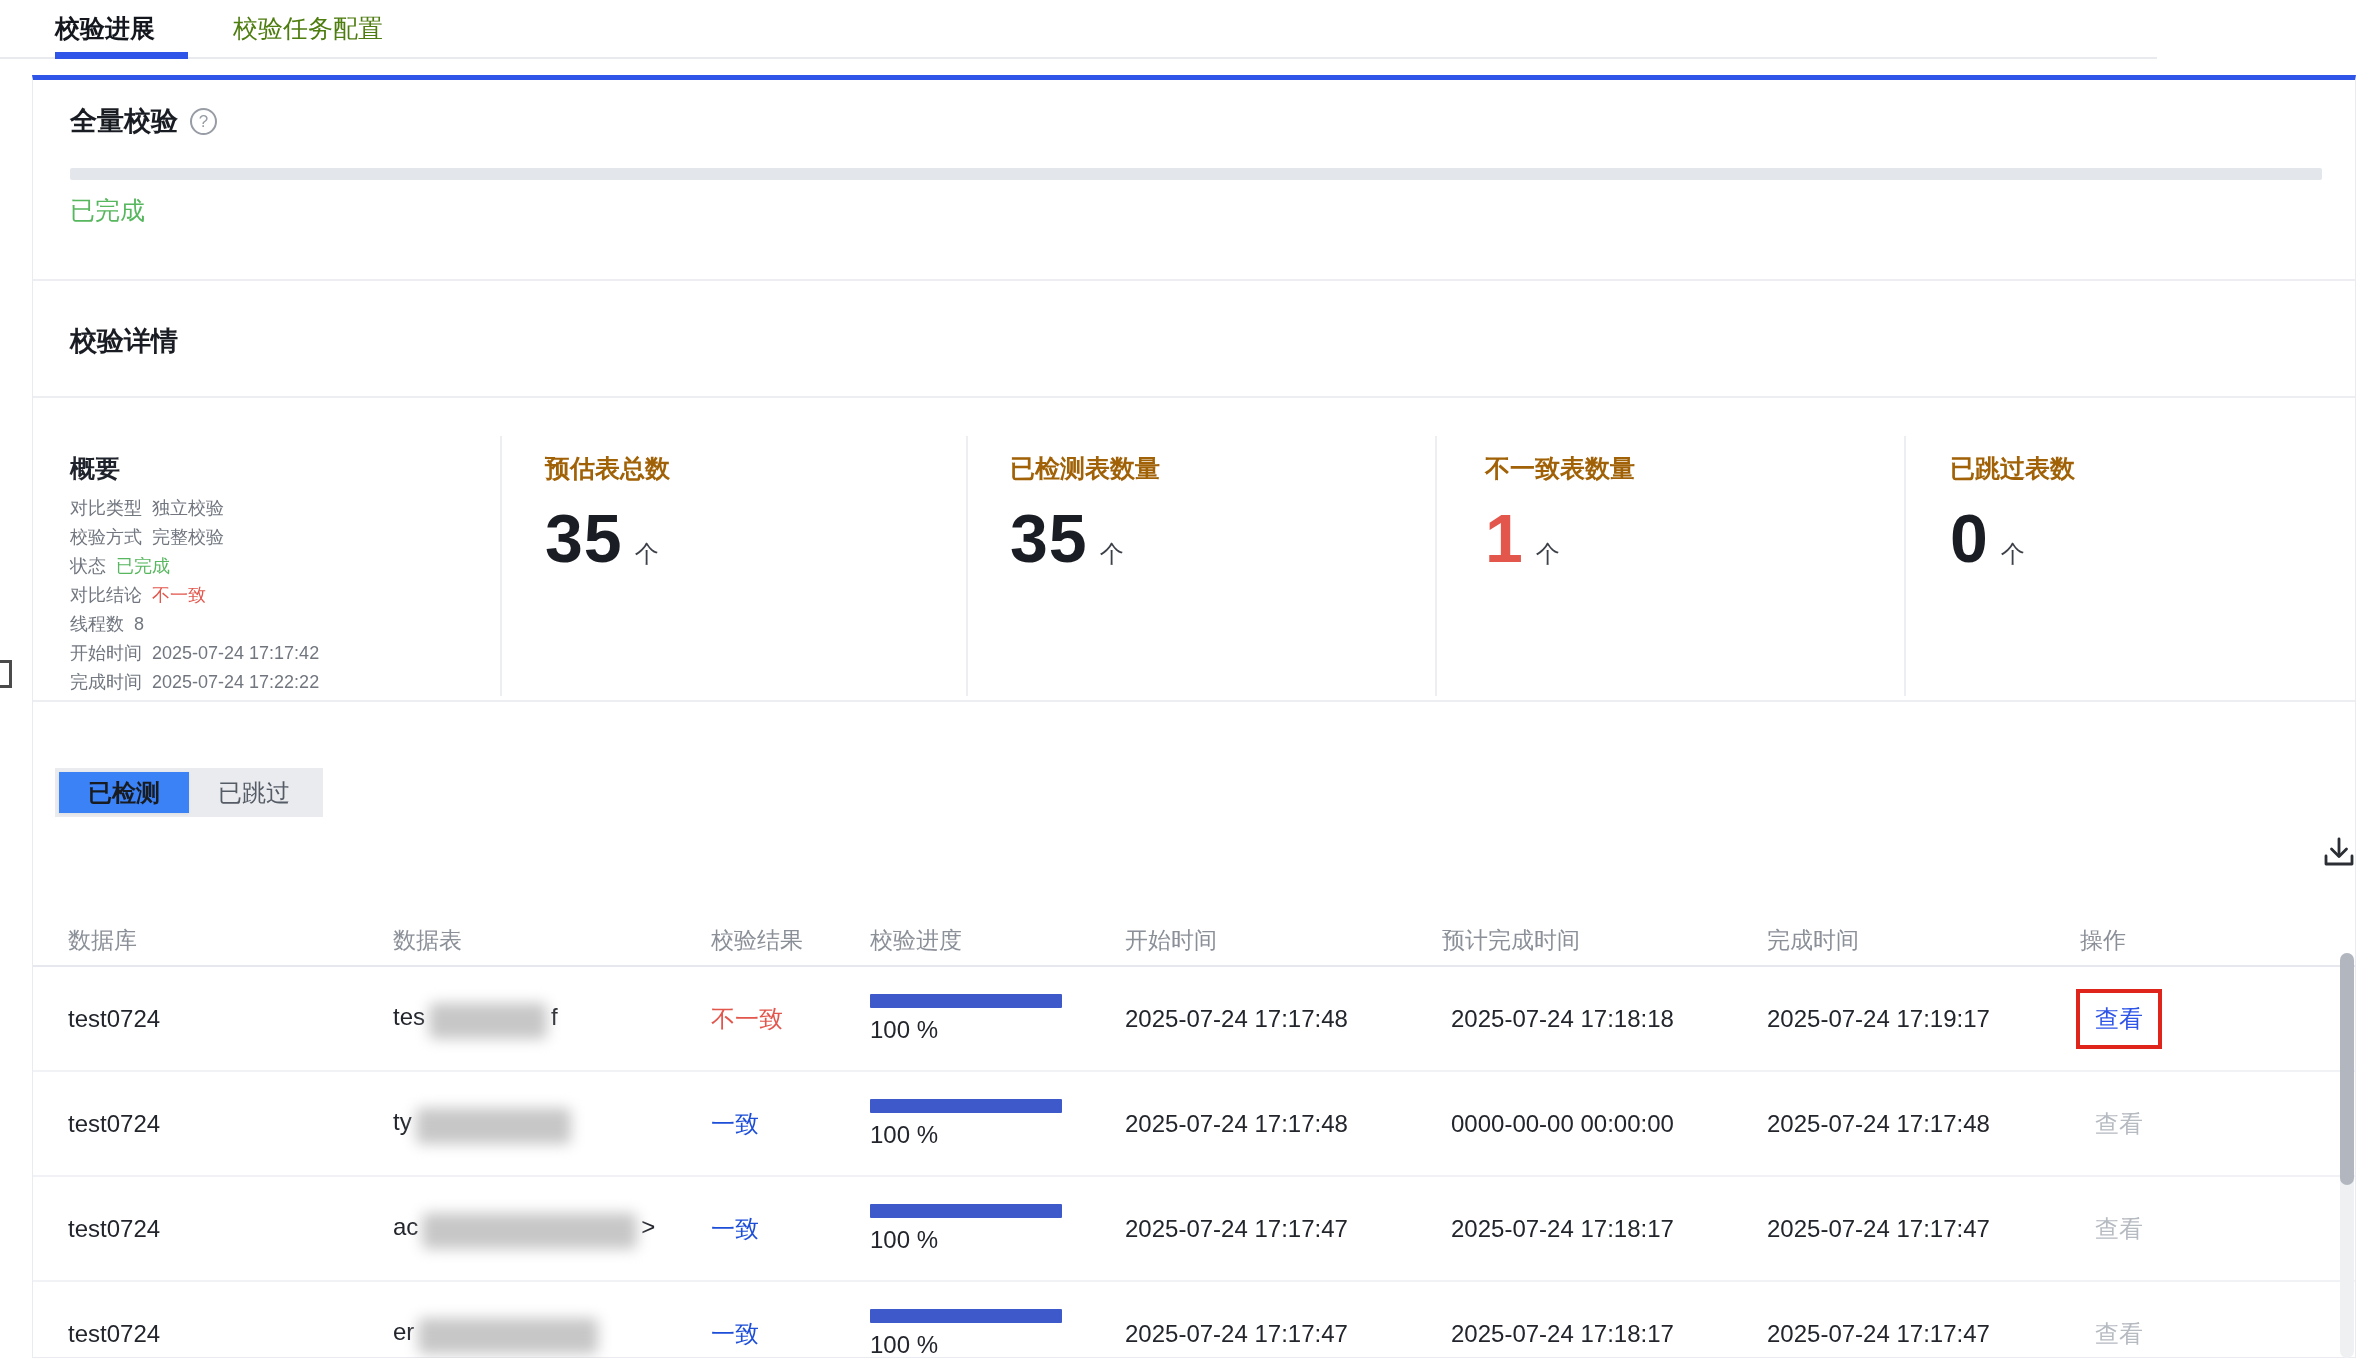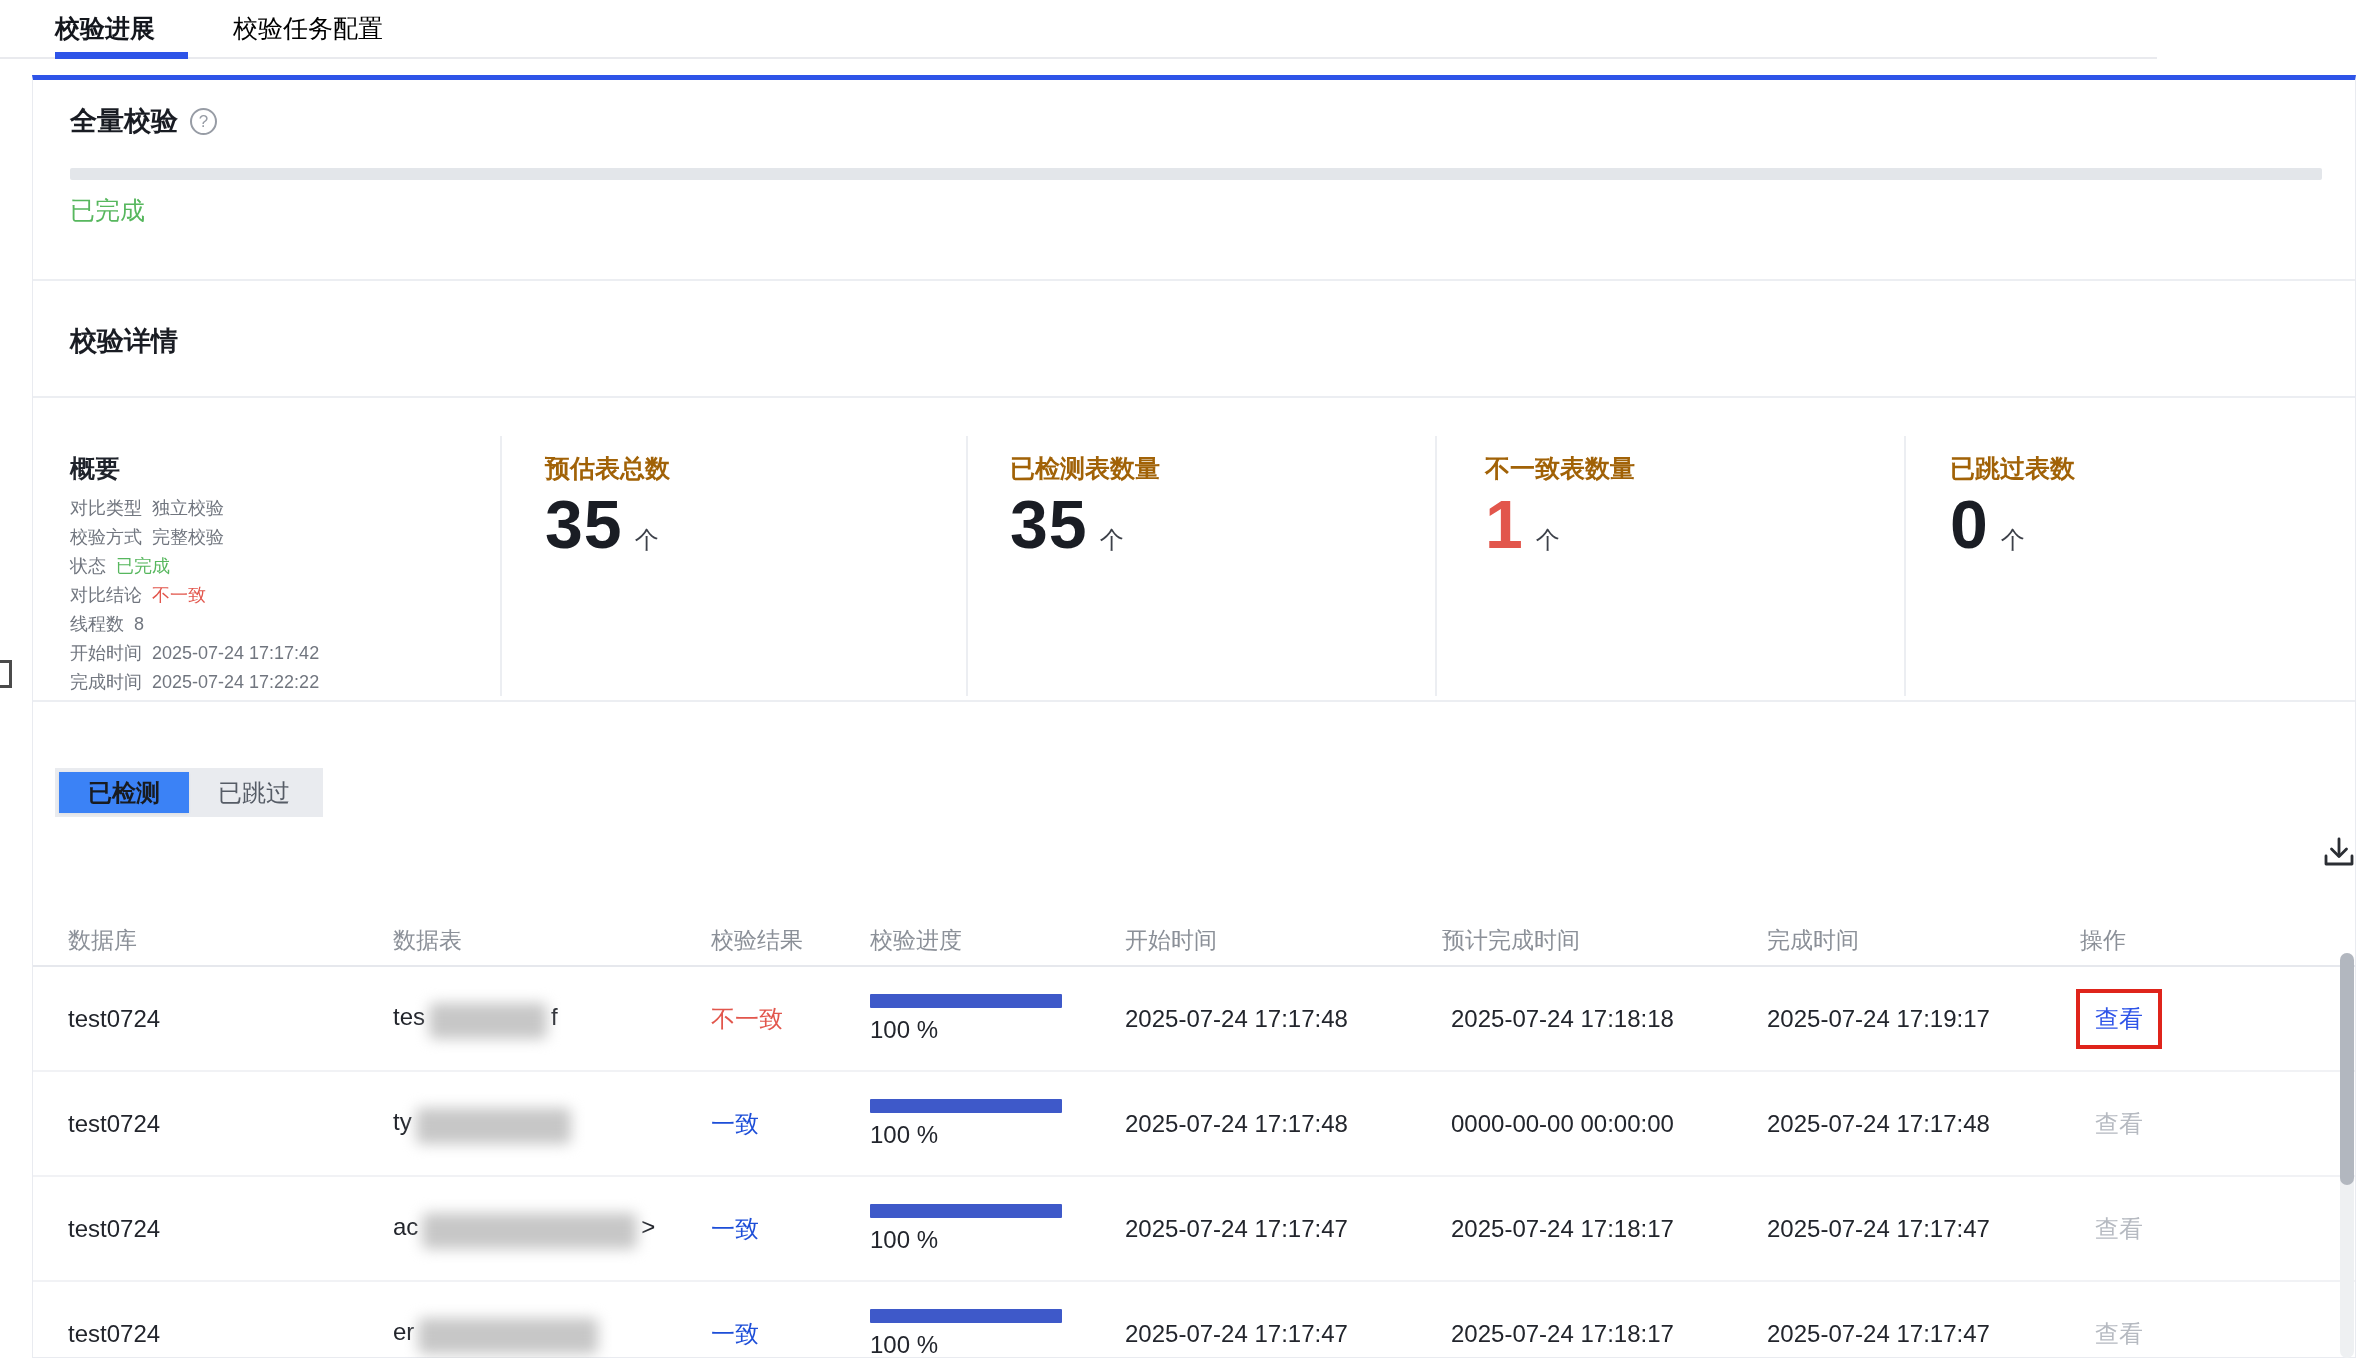--- a/index.html
+++ b/index.html
@@ -4,21 +4,21 @@
 <style>
   * { margin:0; padding:0; box-sizing:border-box; }
   html,body { background:#fff; }
   #screen {
     position:relative; width:2358px; height:1358px; overflow:hidden;
     background:#fff; font-family:"Liberation Sans","DejaVu Sans",sans-serif;
     color:#22252c;
   }
   
   .tabbar { position:absolute; left:0; top:0; width:2157px; height:59px; border-bottom:2px solid #e9eaee; background:#fff; }
-  .tab { position:absolute; top:12px; font-size:25px; color:#000000; cursor:pointer; }
+  .tab { position:absolute; top:12px; font-size:25px; color:#4d7c0f; cursor:pointer; }
   .tab-progress { left:55px; font-weight:bold; color:#14171d; }
   .tab-config { left:233px; }
   .tab-underline { position:absolute; left:55px; top:52px; width:133px; height:7px; background:#2e54e8; }
   
   .card { position:absolute; left:32px; top:75px; width:2324px; height:1283px; background:#fff; border:1px solid #e9ebf0; border-top:5px solid #2e54e8; }
   .sec-title { position:absolute; font-size:27px; font-weight:bold; color:#191c23; }
   .help-icon { display:inline-block; width:27px; height:27px; border:2px solid #979ca5; border-radius:50%;
     font-size:17px; line-height:23px; text-align:center; color:#979ca5; font-weight:normal; vertical-align:3px; margin-left:12px; cursor:pointer; }
   .overall-track { position:absolute; left:70px; top:168px; width:2252px; height:12px; background:#e3e6ea; border-radius:2px; }
   .overall-status { position:absolute; left:70px; top:194px; font-size:25px; color:#57b75e; }
@@ -27,21 +27,21 @@
   
   .summary-title { position:absolute; left:70px; top:452px; font-size:25px; font-weight:bold; color:#1f232b; }
   .summary-lines { position:absolute; left:70px; top:494px; font-size:18px; color:#71767f; line-height:29px; }
   .sum-line span { margin-right:10px; }
   .val-green { color:#57b75e; } .val-red { color:#e2564c; }
   .vdiv { position:absolute; top:436px; width:0; height:260px; border-left:2px solid #eceef2; }
   .vd1{left:500px;} .vd2{left:966px;} .vd3{left:1435px;} .vd4{left:1904px;}
   .stat { position:absolute; top:452px; width:420px; }
   .st1{left:545px;} .st2{left:1010px;} .st3{left:1485px;} .st4{left:1950px;}
   .stat-label { font-size:25px; font-weight:bold; color:#a16207; }
-  .stat-value { font-size:68px; font-weight:600; color:#1a1d24; letter-spacing:1px; }
+  .stat-value { margin-top:14px; font-size:68px; font-weight:600; color:#1a1d24; letter-spacing:1px; }
   .stat-value .unit { font-size:24px; font-weight:normal; color:#3c4049; margin-left:12px; }
   .stat-red { color:#e2564c; }
   
   .seg { position:absolute; left:55px; top:768px; height:49px; background:#e9ebef; display:flex; align-items:center; padding:4px; }
   .seg-btn { width:130px; height:41px; display:flex; align-items:center; justify-content:center; font-size:24px; color:#565c66; cursor:pointer; }
   .seg-btn.active { background:#3b82f6; font-weight:bold; color:#181b20; box-shadow:0 1px 3px rgba(0,0,0,.06); }
   .search-box { position:absolute; left:1426px; top:826px; width:886px; height:52px; border:2px solid #d9dde3; border-radius:2px; background:#fff; }
   .search-box input { position:absolute; left:0; top:0; width:100%; height:100%; border:none; outline:none; background:transparent;
     font-size:23px; color:#22252c; padding:0 70px 0 22px; font-family:inherit; }
   .search-box input::placeholder { color:#b9bdc3; }

